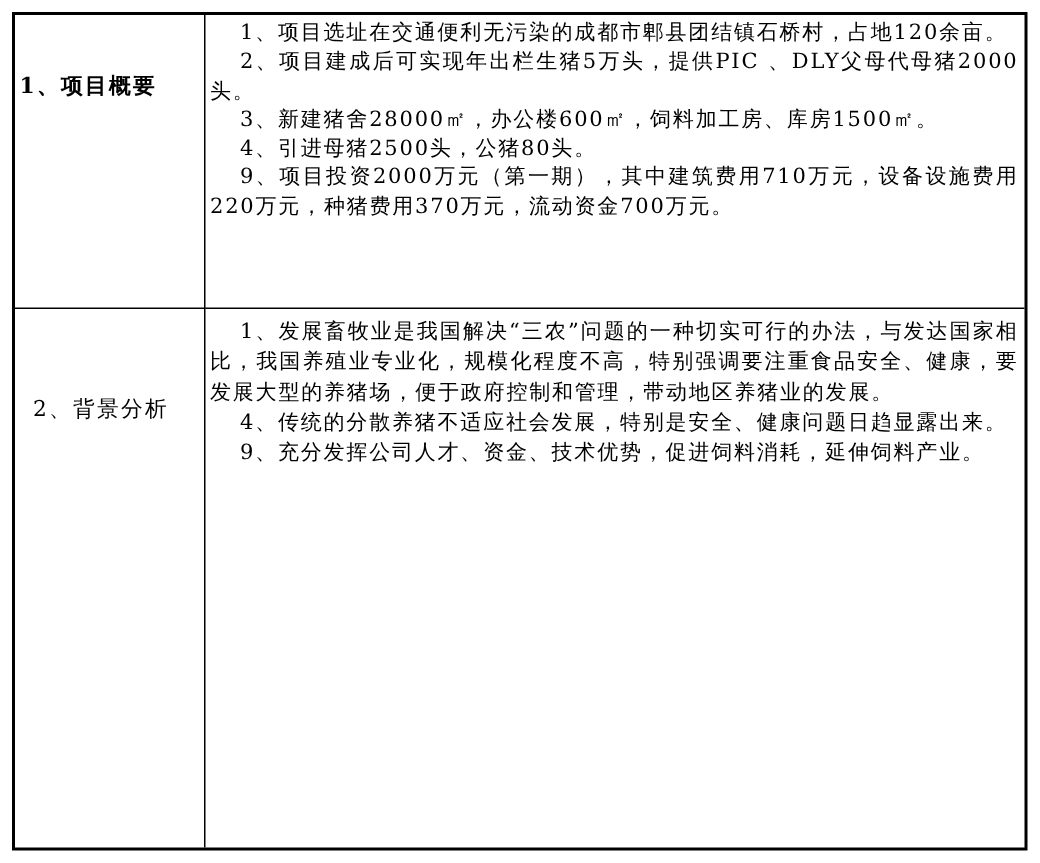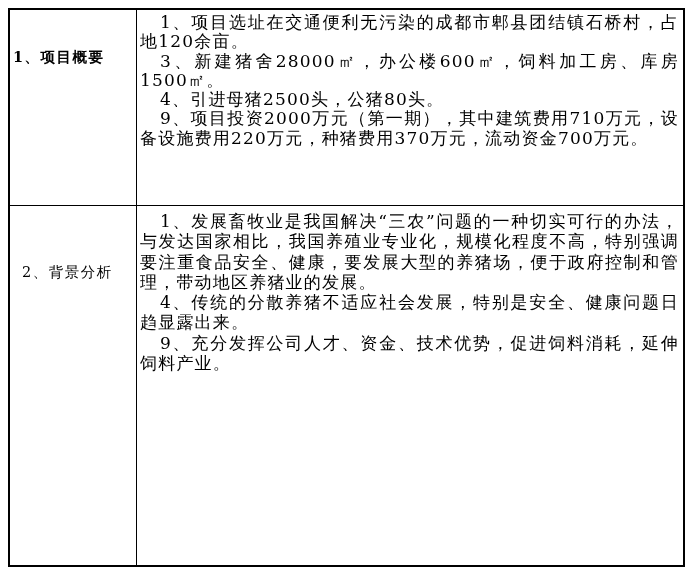--- a/index.html
+++ b/index.html
@@ -47,21 +47,21 @@
     font-weight: bold;
   }
   .row2-label {
     padding: 57px 0 0 12px;
   }
   .content-cell {
     padding: 3px 4px 0 3px;
   }
   .content-cell p {
     margin: 0;
-    font-size: 17px;
+    font-size: 14px;
     letter-spacing: 1.2px;
     text-indent: 20px;
     text-align: justify;
   }
   .row1 p {
     line-height: 19.3px;
   }
   .row2 p {
     line-height: 20.3px;
   }
@@ -73,20 +73,21 @@
 <body>
 
 <div class="doc-table">
 
   <div class="cell label-cell row1">
     <div class="row-label row1-label">1、项目概要</div>
   </div>
 
   <div class="cell content-cell row1">
     <p>1、项目选址在交通便利无污染的成都市郫县团结镇石桥村，占地120余亩。</p>
+    <p>2、项目建成后可实现年出栏生猪5万头，提供PIC 、DLY父母代母猪2000头。</p>
     <p>3、新建猪舍28000㎡，办公楼600㎡，饲料加工房、库房1500㎡。</p>
     <p>4、引进母猪2500头，公猪80头。</p>
     <p>9、项目投资2000万元（第一期），其中建筑费用710万元，设备设施费用220万元，种猪费用370万元，流动资金700万元。</p>
   </div>
 
   <div class="cell label-cell row2">
     <div class="row-label row2-label">2、背景分析</div>
   </div>
 
   <div class="cell content-cell row2">

